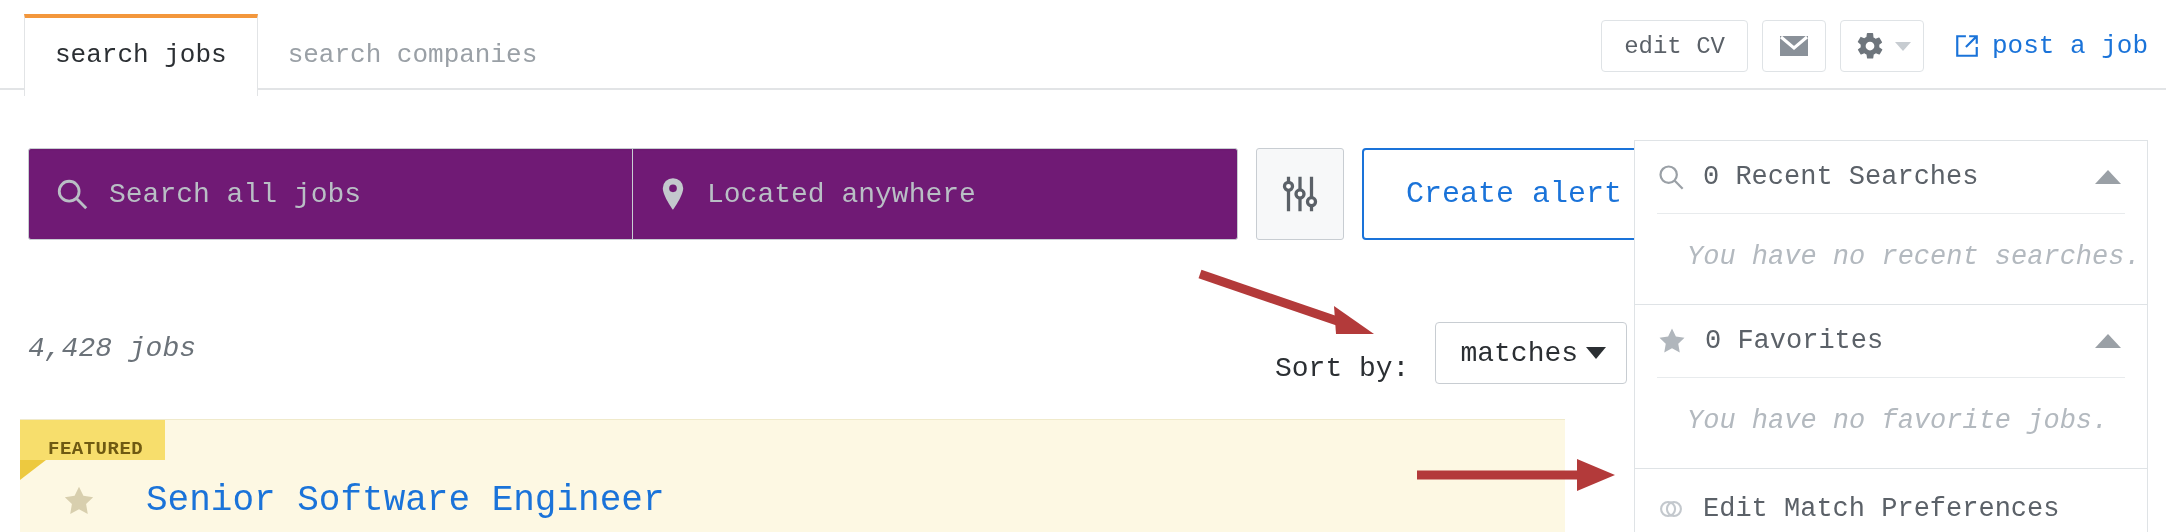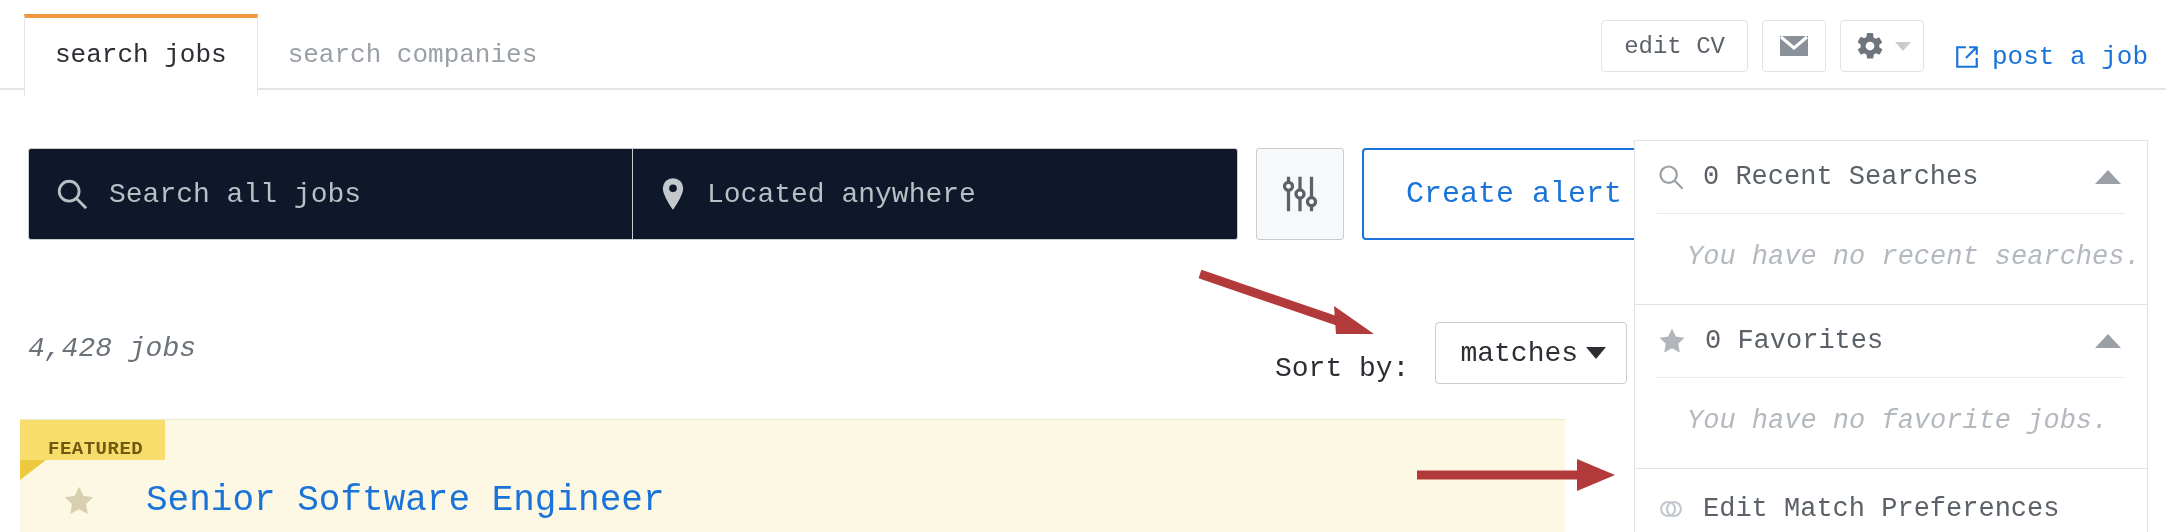--- a/index.html
+++ b/index.html
@@ -23,21 +23,21 @@
     white-space: nowrap;
   }
   .tab.active {
     color: #2b2f33; background: #fff;
     border-left: 1px solid #e2e4e6; border-right: 1px solid #e2e4e6;
     border-top: 4px solid #f3973c;
     margin-bottom: -2px; padding-bottom: 26px;
   }
   .topright {
     position: absolute; right: 18px; top: 20px;
-    display: flex; align-items: flex-end; gap: 14px;
+    display: flex; align-items: center; gap: 14px;
   }
   .tbtn {
     height: 52px; min-width: 52px; border: 1px solid #dfe3e6; border-radius: 4px;
     background: #fff; display: flex; align-items: center; justify-content: center;
     font-size: 24px; color: #5b6168; padding: 0 22px; cursor: pointer;
   }
   .tbtn.icon-only { padding: 0 16px; }
   .tbtn.gear { padding: 0 12px 0 14px; gap: 10px; }
   .caret-sm {
     width: 0; height: 0; border-left: 8px solid transparent; border-right: 8px solid transparent;
@@ -45,21 +45,21 @@
   }
   .postjob {
     display: flex; align-items: center; gap: 12px; margin-left: 16px;
     color: #1a73d9; font-size: 26px; cursor: pointer; white-space: nowrap;
   }
 
   
   .searchrow { position: absolute; left: 28px; top: 148px; display: flex; align-items: center; }
   .searchbox {
     display: flex; height: 92px; border: 1px solid #c8cdd2; border-radius: 3px;
-    background: #0f172a; box-shadow: inset 0 1px 2px rgba(0,0,0,.05);
+    background: #701a75; box-shadow: inset 0 1px 2px rgba(0,0,0,.05);
   }
   .sfield { display: flex; align-items: center; gap: 20px; padding: 0 26px; }
   .sfield.one { width: 604px; border-right: 1px solid #c8cdd2; }
   .sfield.two { width: 604px; }
   .sph { font-size: 28px; color: #b9bfc5; }
   .filterbtn {
     width: 88px; height: 92px; margin-left: 18px; border: 1px solid #c8cdd2; border-radius: 3px;
     background: #f7f8f9; display: flex; align-items: center; justify-content: center; cursor: pointer;
   }
   .alertbtn {

